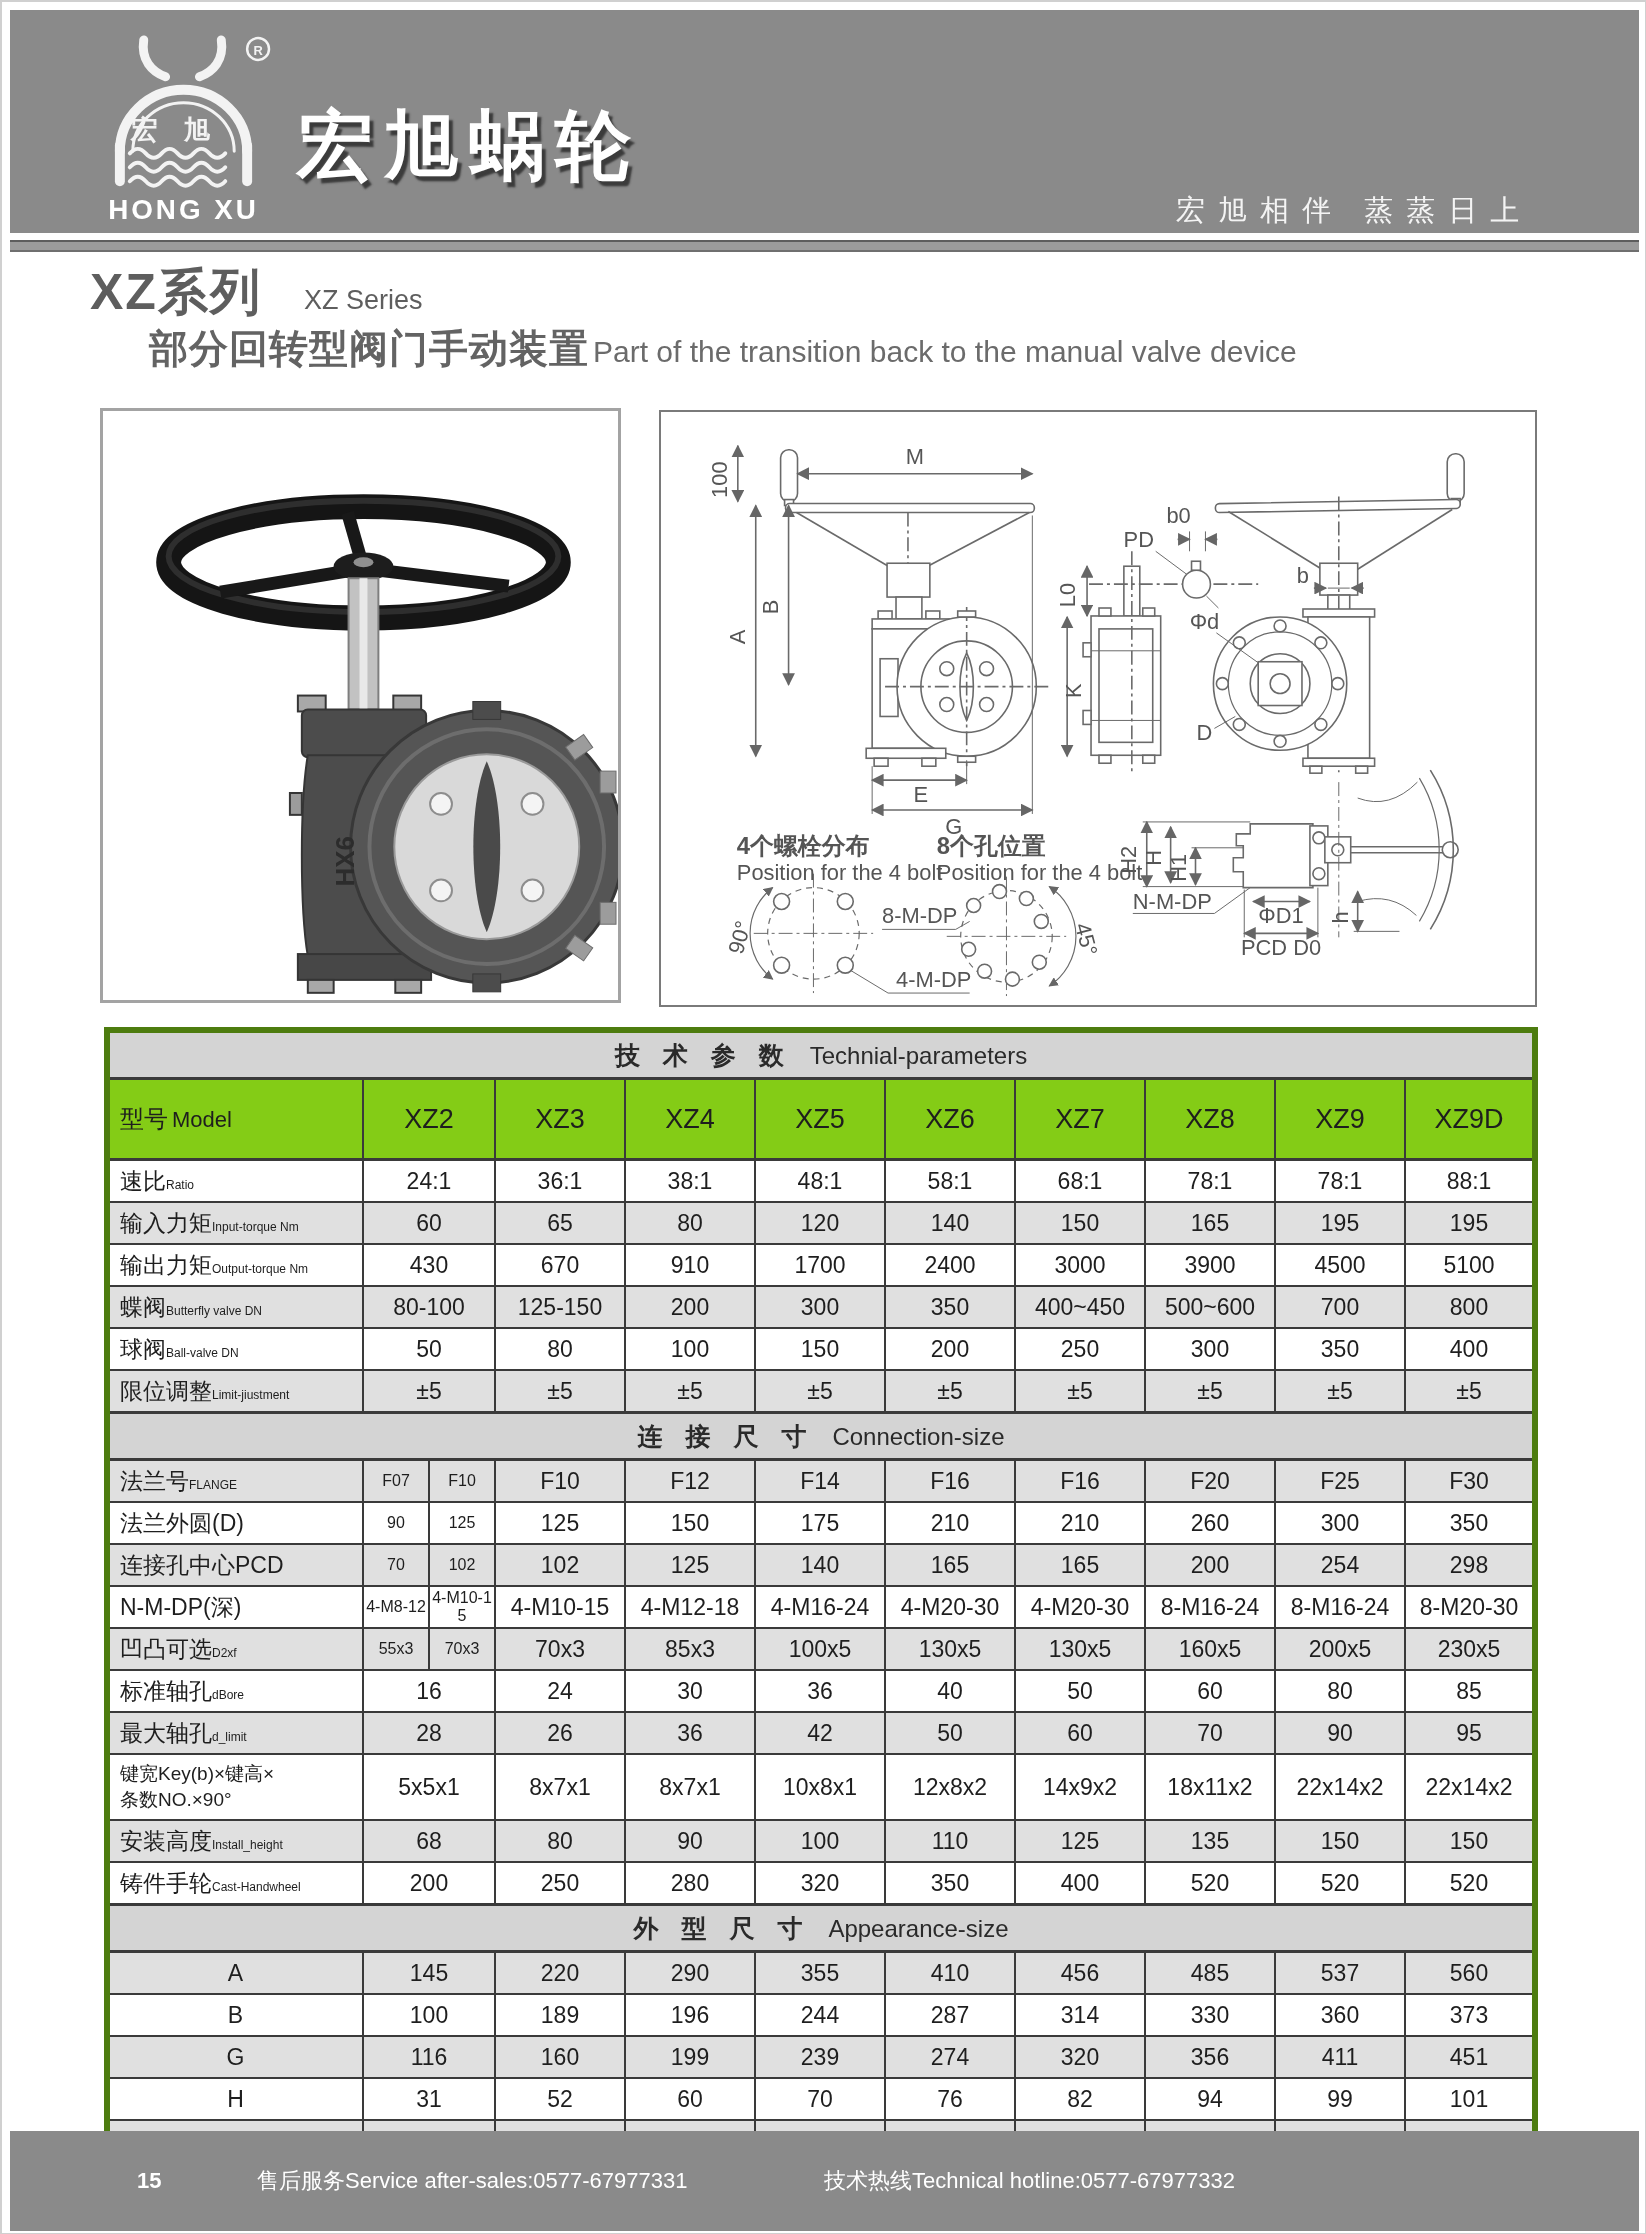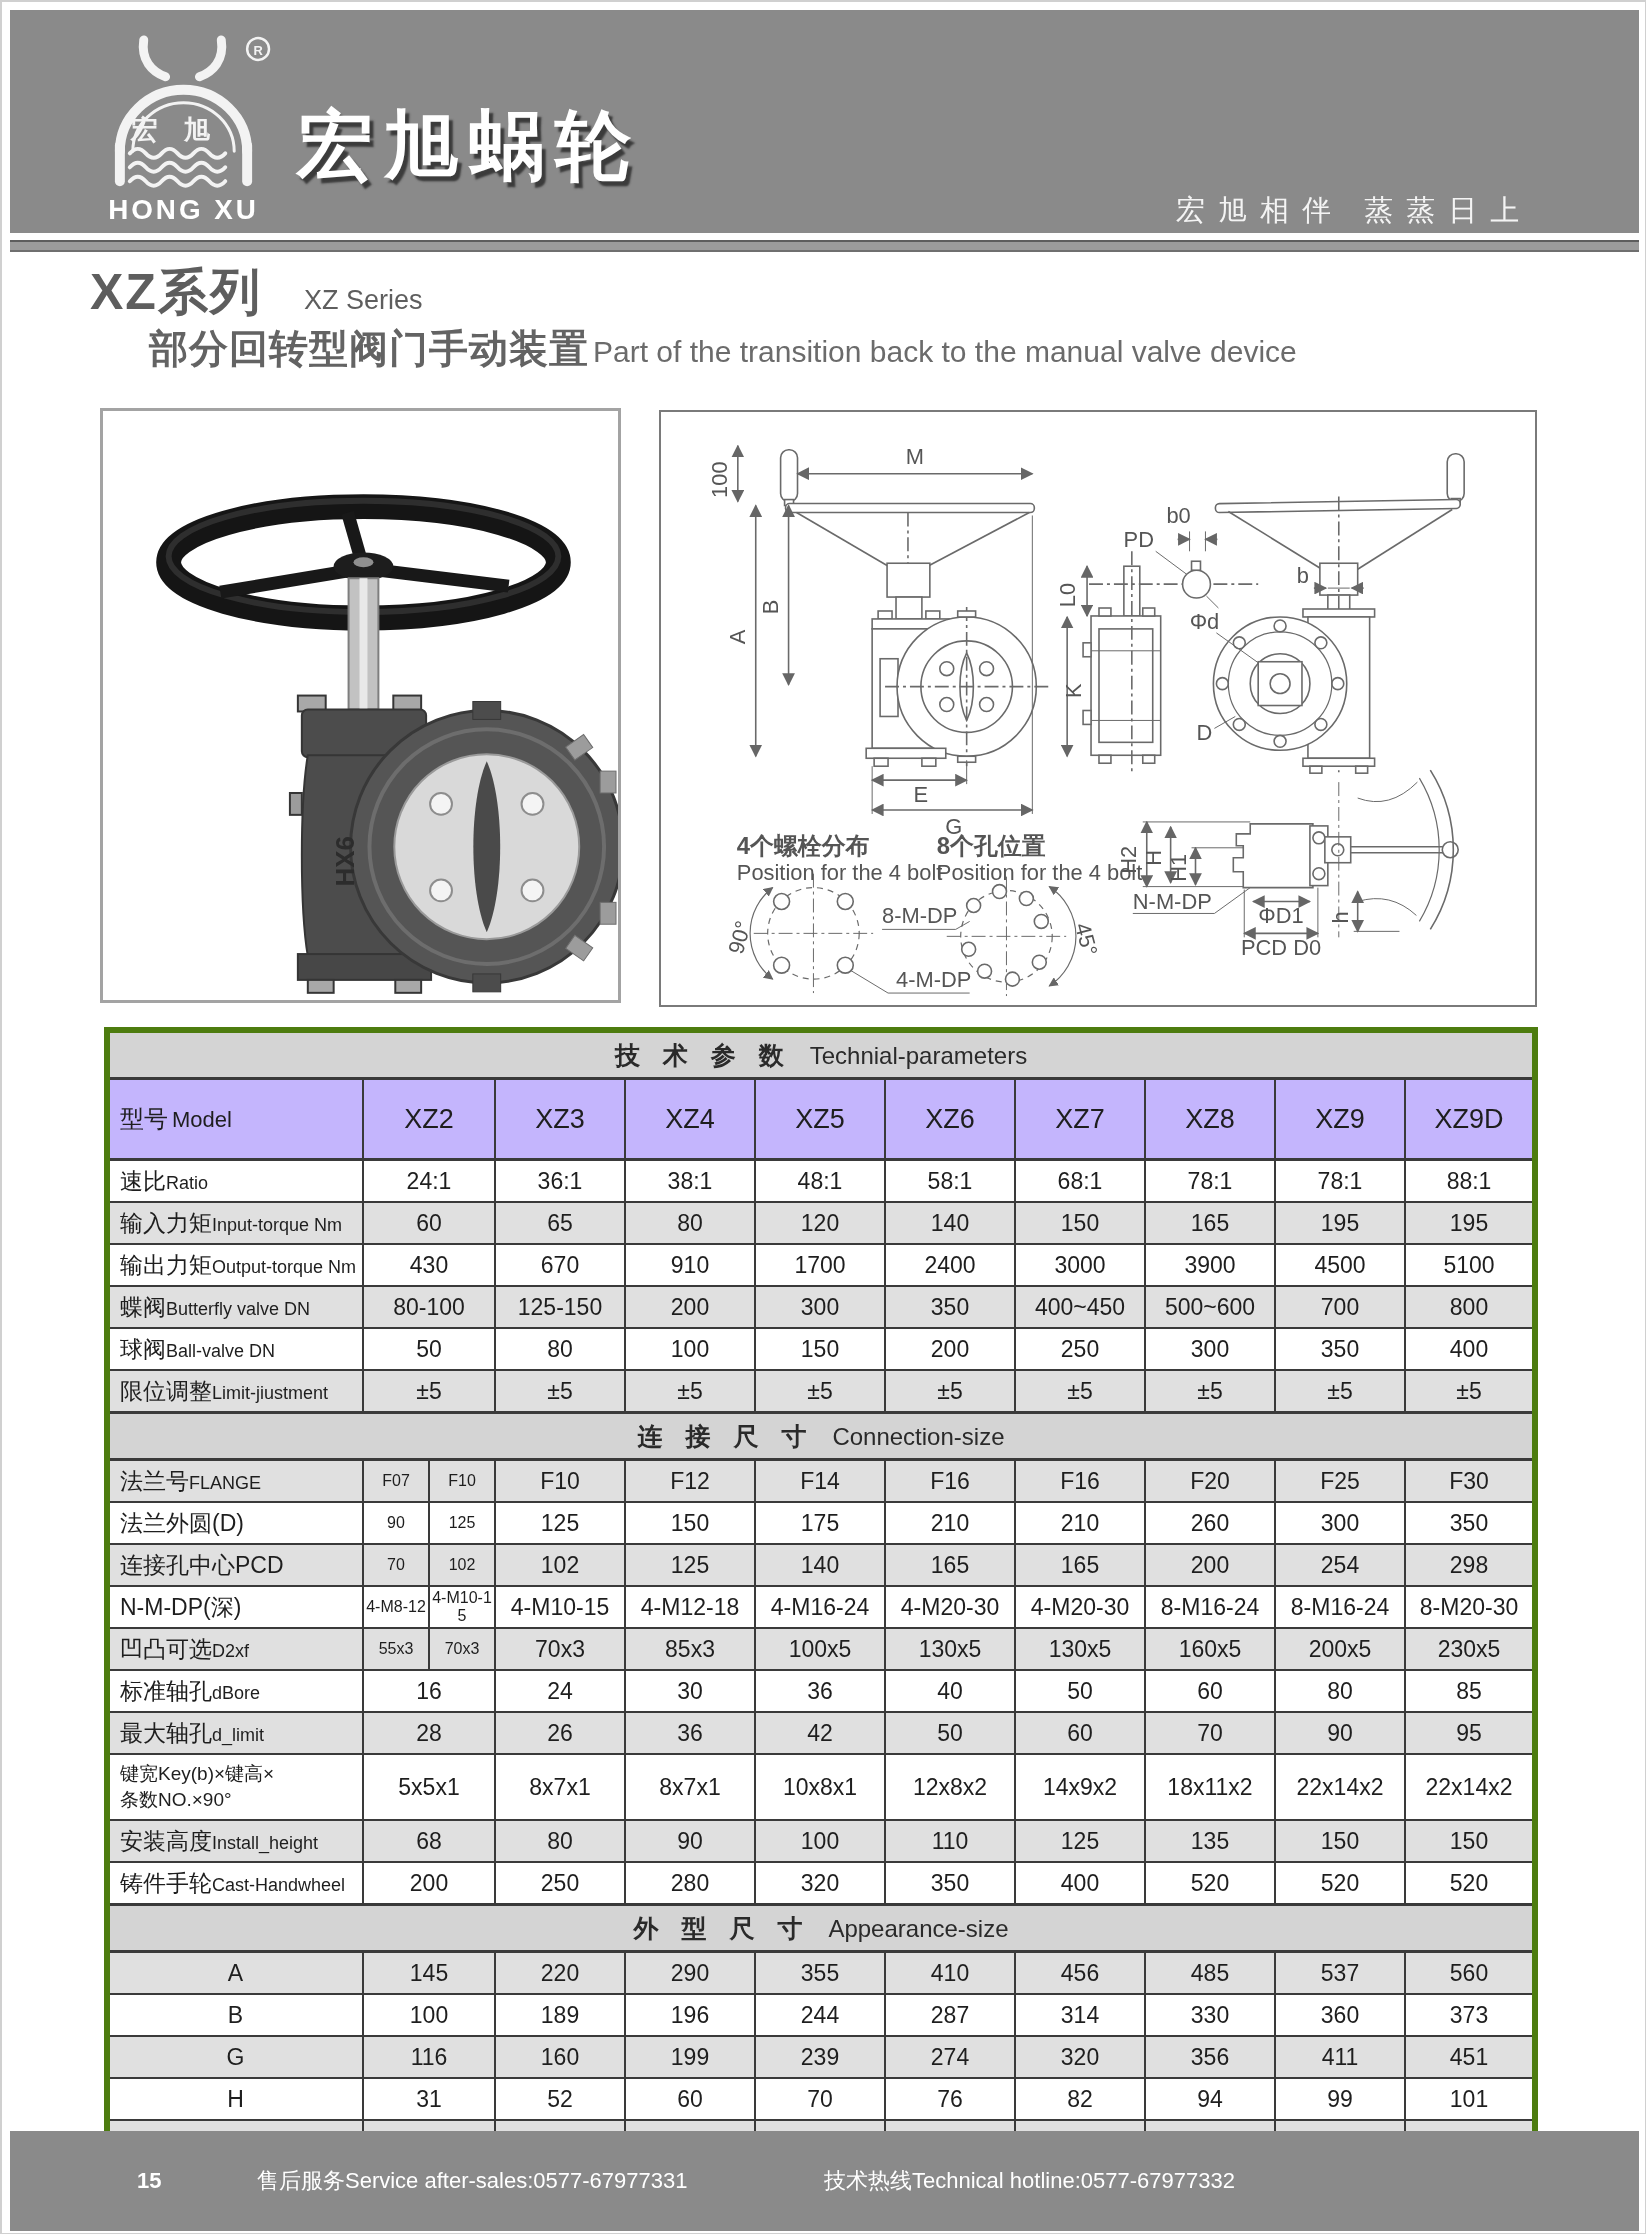--- a/index.html
+++ b/index.html
@@ -26,26 +26,26 @@
   .panelL{position:absolute;left:98px;top:406px;width:521px;height:595px;border:3px solid #a3a3a3;background:#fff;box-sizing:border-box;}
   .panelR{position:absolute;left:657px;top:408px;width:878px;height:597px;border:2px solid #7a7a7a;background:#fff;box-sizing:border-box;}
   svg text{font-family:"Liberation Sans",sans-serif;}
   
   .spec{position:absolute;left:102px;top:1025px;width:1430px;border-collapse:collapse;table-layout:fixed;
         border:6px solid #4d7c0f;}
   .spec td{border-style:solid;border-color:#3a3a3a;border-width:2px 2px;color:#1e1e1e;overflow:hidden;}
   .spec .sec-head td{background:#d4d4d4;text-align:center;height:42px;border-bottom-width:3px;border-top-width:3px;}
   .spec .sec-zh{font-size:25px;font-weight:bold;letter-spacing:8px;color:#2a2a2a;}
   .spec .sec-en{font-size:24px;margin-left:18px;color:#2a2a2a;}
-  .spec .model-row td{background:#c4b5fd;height:76px;border-bottom-width:3px;}
+  .spec .model-row td{background:#84cc16;height:76px;border-bottom-width:3px;}
   .spec .model-cell{text-align:center;font-size:27px;}
   .spec .label-cell{padding-left:10px;text-align:left;}
   .spec .label-cell.center{text-align:center;padding-left:0;}
   .spec .lz{font-size:23px;}
-  .spec .le{font-size:18px;}
+  .spec .le{font-size:12px;}
   .spec .model-row .lz{font-size:24px;}
   .spec .model-row .le{font-size:22px;margin-left:4px;}
   .spec .val{text-align:center;font-size:23px;height:38px;}
   .spec .val.small{font-size:16px;word-break:break-all;line-height:1.1;}
   .spec tr.shaded td{background:#e0e0e0;}
   .spec tr.tall td{height:62px;}
   .spec tr.tall .lz,.spec tr.tall .le{font-size:19px;display:block;line-height:1.35;}
   
   .ftr{position:absolute;left:8px;top:2129px;width:1629px;height:100px;background:#8a8a8a;color:#fff;}
   .ftr span{position:absolute;top:0;line-height:100px;font-size:22px;white-space:nowrap;}

